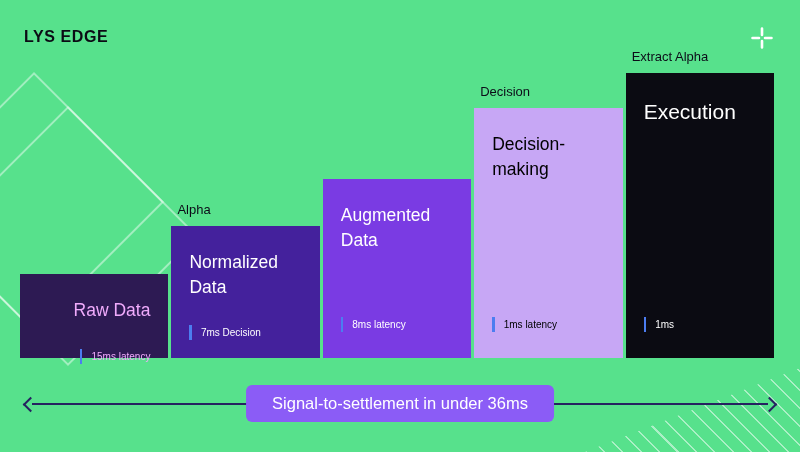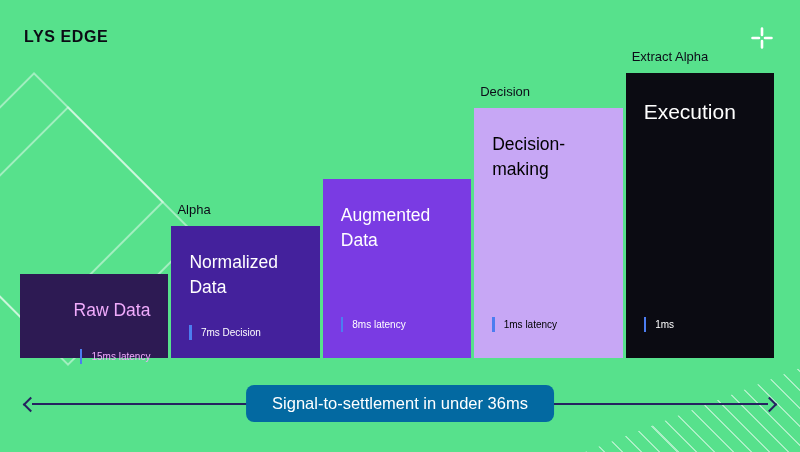--- a/index.html
+++ b/index.html
@@ -159,15 +159,15 @@
           <span class="tick" style="background: rgb(76, 125, 240);"></span>
           <span>1ms</span>
         </div>
       </div>
     </div>
   </div>
 
   <div class="arrow-line"></div>
   <div class="arrow-head left"></div>
   <div class="arrow-head right"></div>
-  <div class="banner" style="background: #0369a1; border-radius: 8px;">Signal-to-settlement in under 36ms</div>
+  <div class="banner" style="background: #8b5cf6;">Signal-to-settlement in under 36ms</div>
 
 </div>
 
 </body></html>

